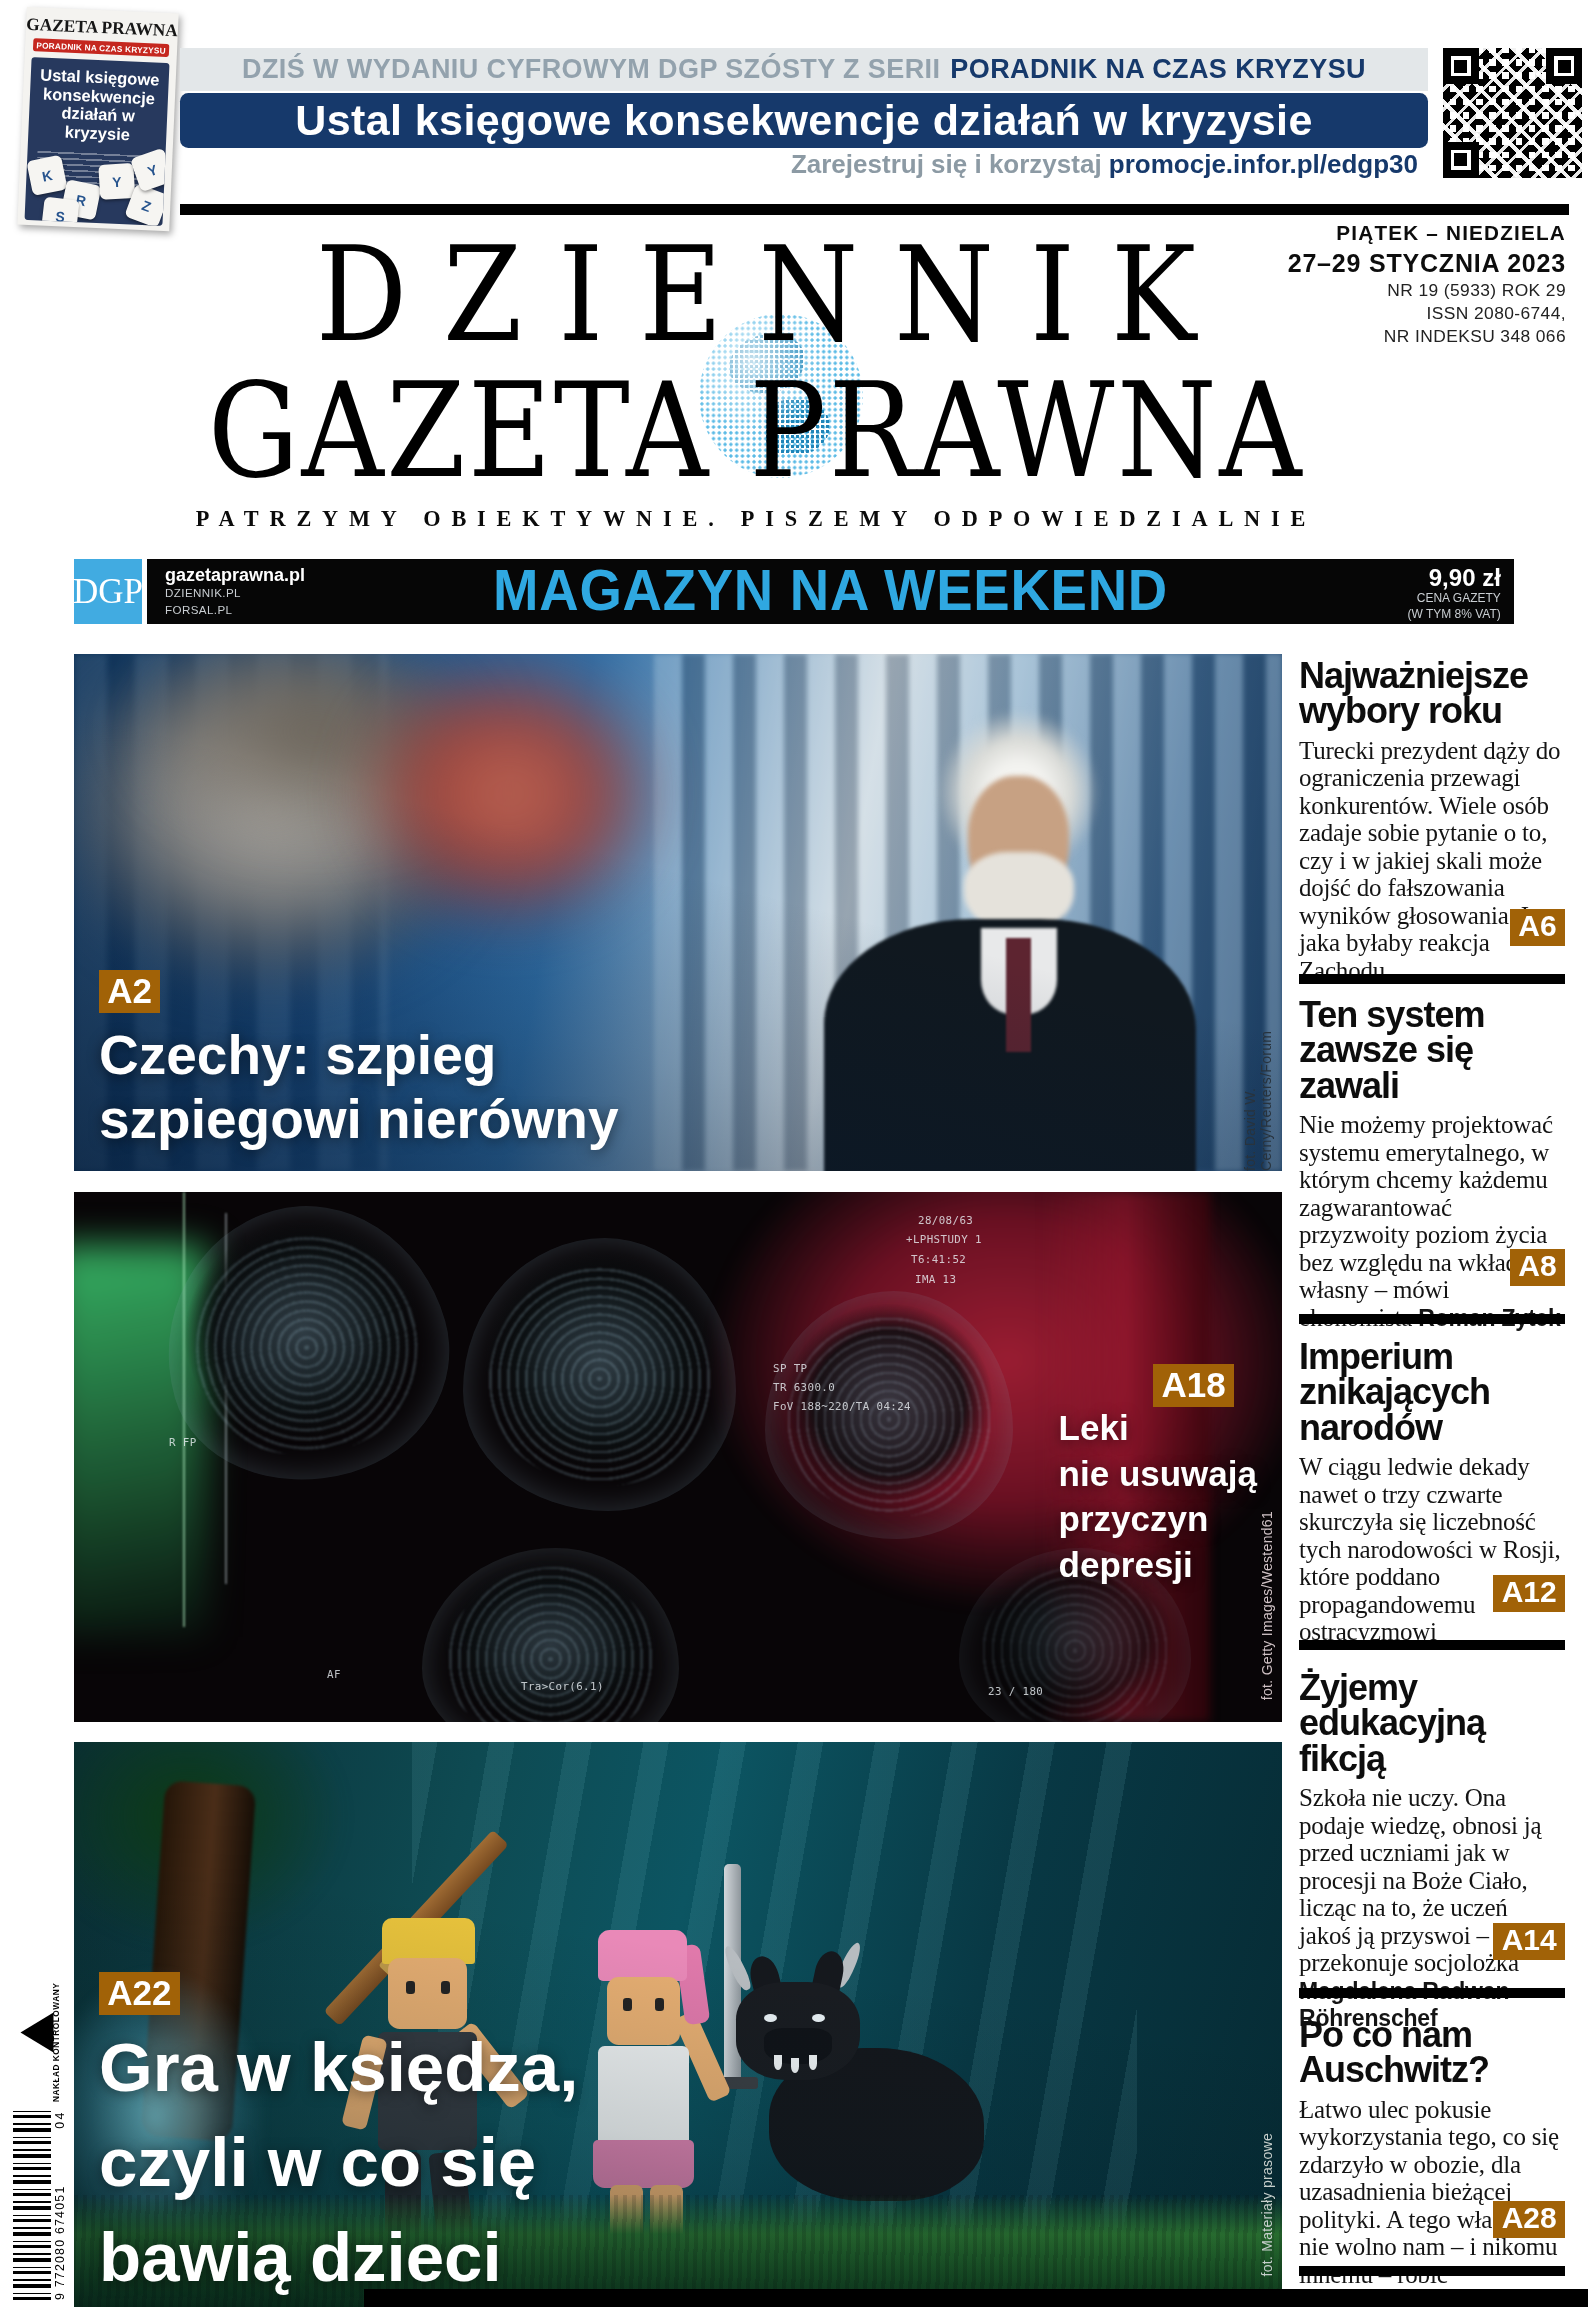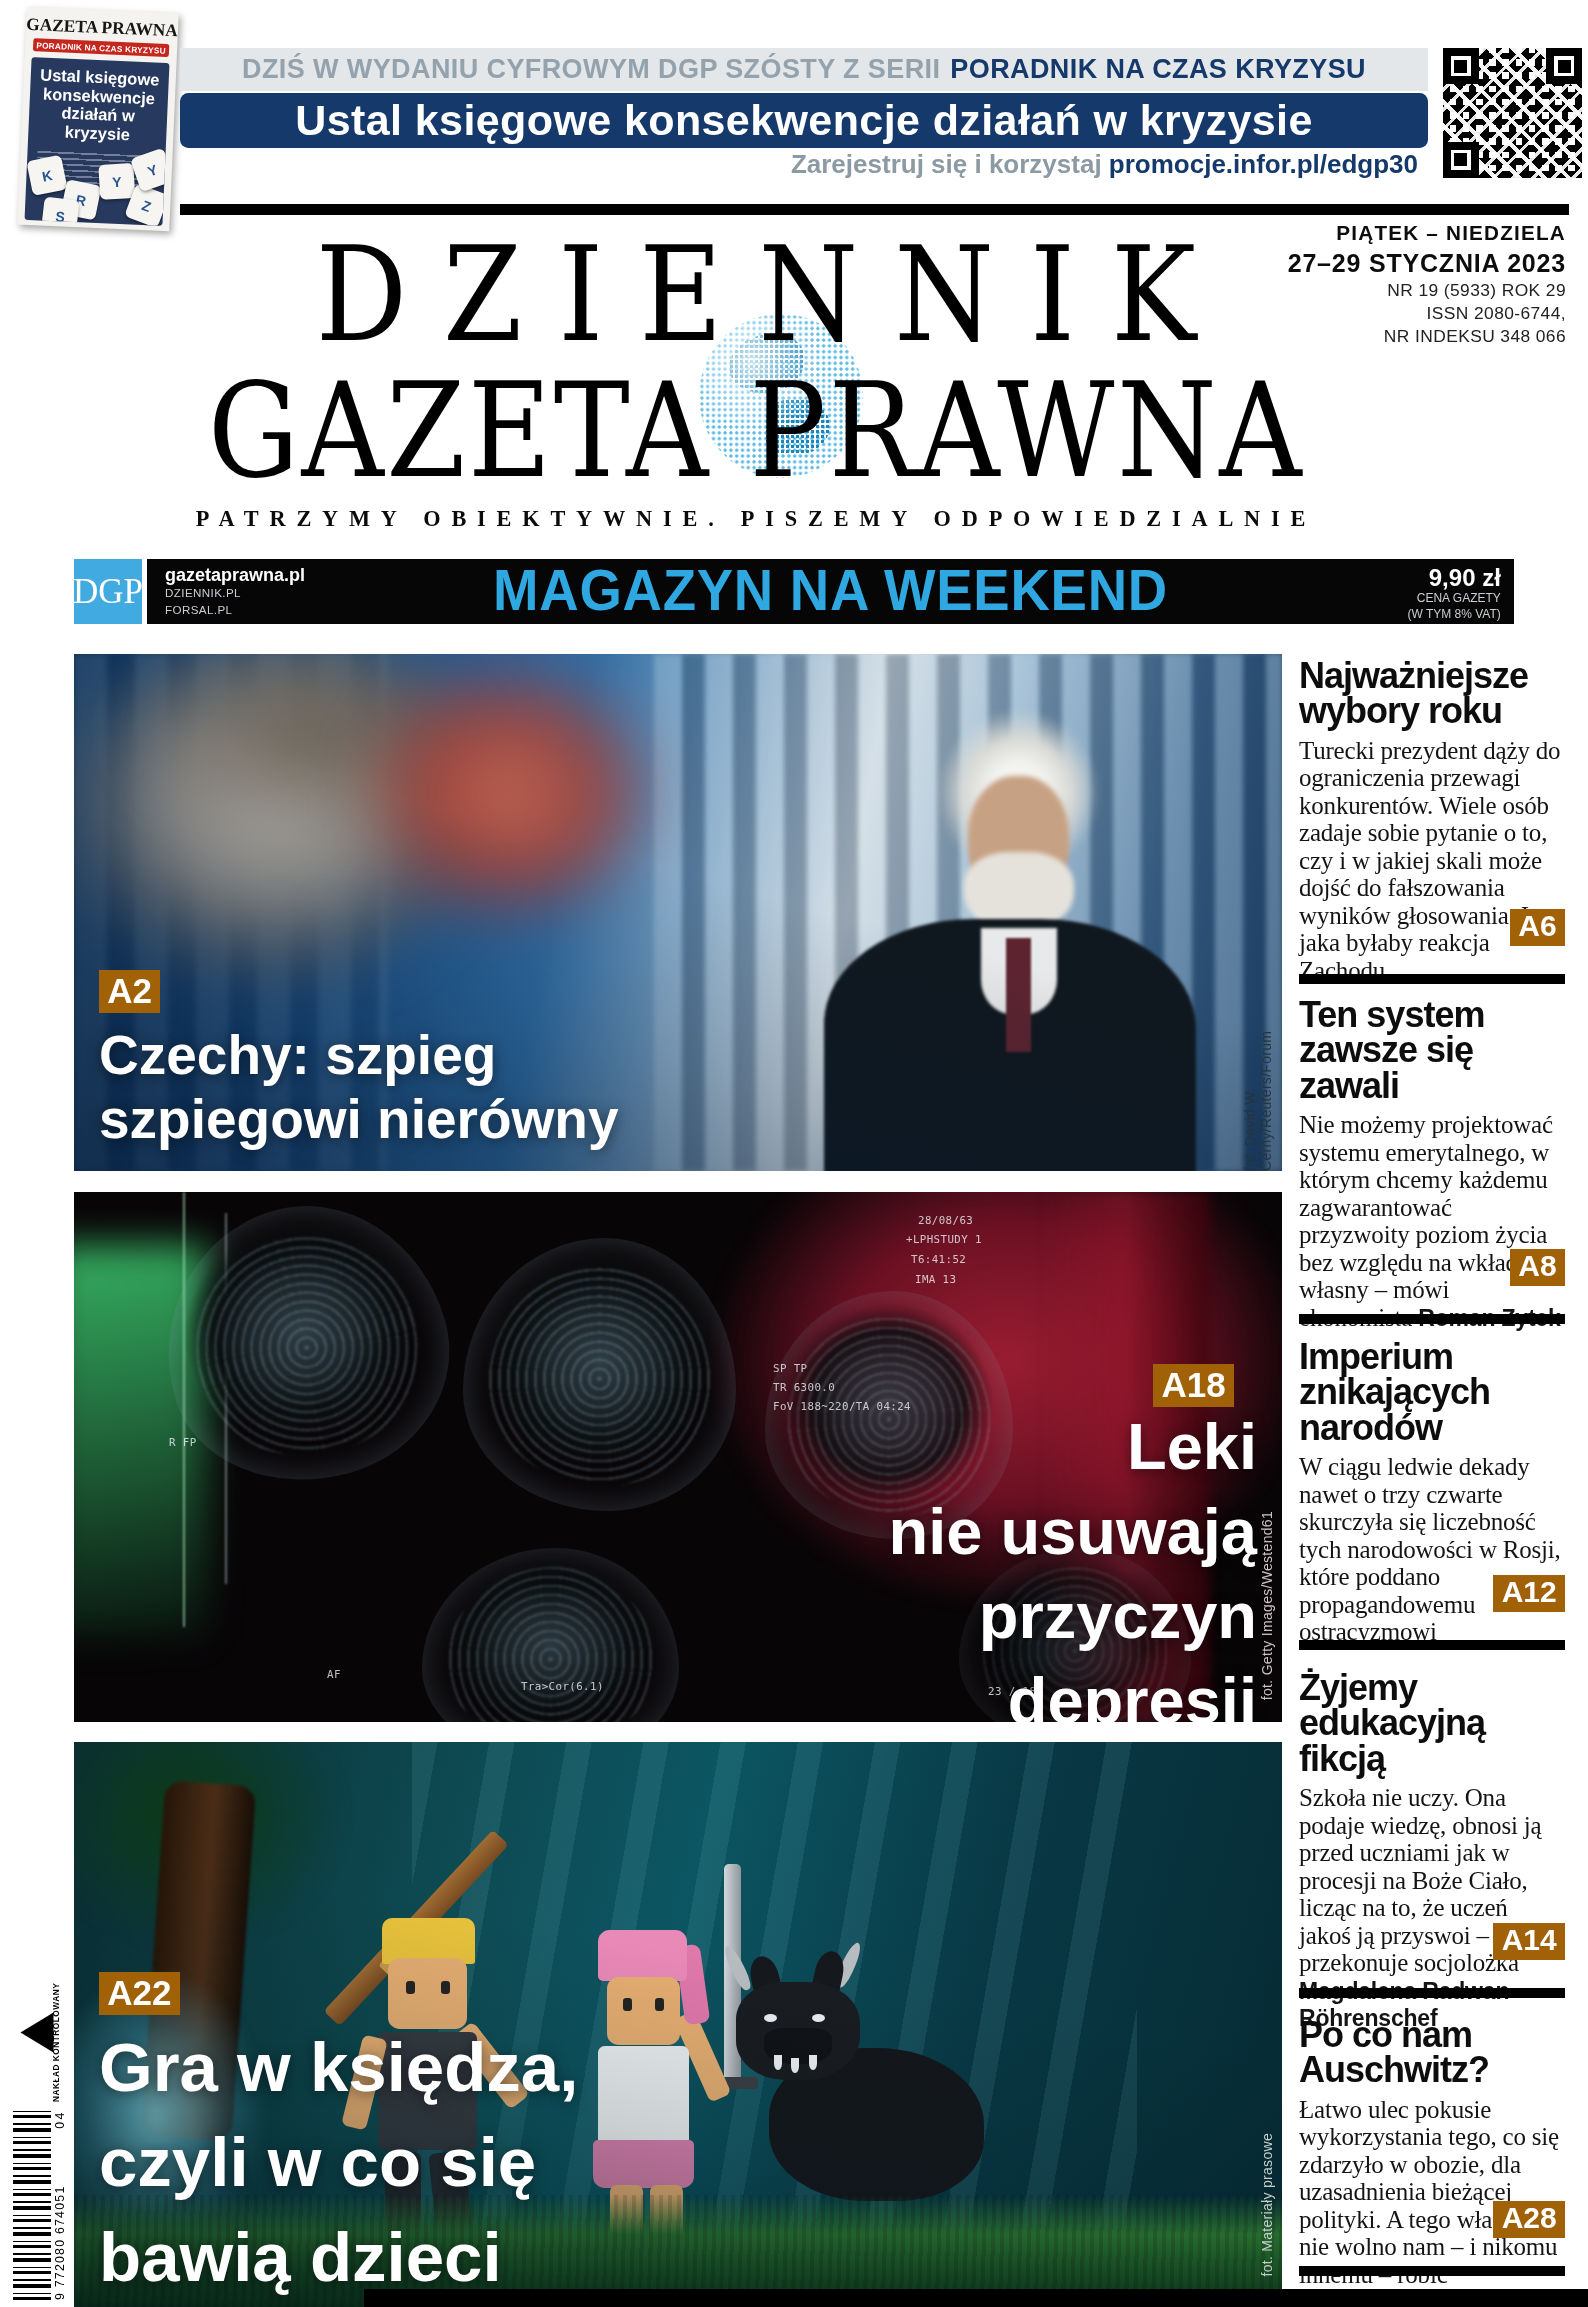--- a/index.html
+++ b/index.html
@@ -140,21 +140,21 @@
   .br2{left:389px;top:46px;width:273px;height:273px;}
   .br3{left:691px;top:99px;width:248px;height:248px;opacity:.85;}
   .br4{left:348px;top:356px;width:257px;height:215px;opacity:.9;}
   .br5{left:885px;top:356px;width:232px;height:199px;opacity:.55;}
   .scan{position:absolute;color:rgba(235,240,244,.8);font-family:"DejaVu Sans Mono",monospace;font-size:10.8px;letter-spacing:0.4px;}
   .sl0{left:95px;top:244px;} .sl1{left:844px;top:21.5px;} .sl2{left:832px;top:41px;}
   .sl3{left:837px;top:61px;} .sl4{left:841px;top:81px;} .sl5{left:699px;top:170px;}
   .sl6{left:699px;top:189px;} .sl7{left:699px;top:208px;} .sl8{left:447px;top:488px;}
   .sl9{left:253px;top:476px;} .sl10{left:914px;top:493px;}
   .md-badge{right:48px;top:172px;}
-  .md-head{right:25px;top:213px;font-size:65px;line-height:1.3;text-align:right;}
+  .md-head{right:25px;top:213px;font-size:35px;line-height:1.3;}
   .md-credit{right:6.6px;bottom:21.5px;color:#cfc1c4;}
 
   
   .bot-photo{top:1742px;height:565px;background:#07303a;}
   .bp-base{inset:0;background:linear-gradient(105deg,#0a2e34 0%,#0e4a52 30%,#0c5562 48%,#083844 72%,#062a33 100%);}
   .bp-rays{left:28%;top:0;width:60%;height:100%;
     background:repeating-linear-gradient(100deg,rgba(140,220,230,.10) 0 25px,transparent 25px 76px);}
   .bp-foliage{left:-41px;top:-58px;width:314px;height:265px;filter:blur(6.6px);
     background:radial-gradient(closest-side,#0d3a14,rgba(8,40,15,0));}
   .bp-trunk{left:79px;top:41px;width:91px;height:356px;border-radius:18px;transform:rotate(4deg);filter:blur(1.7px);

